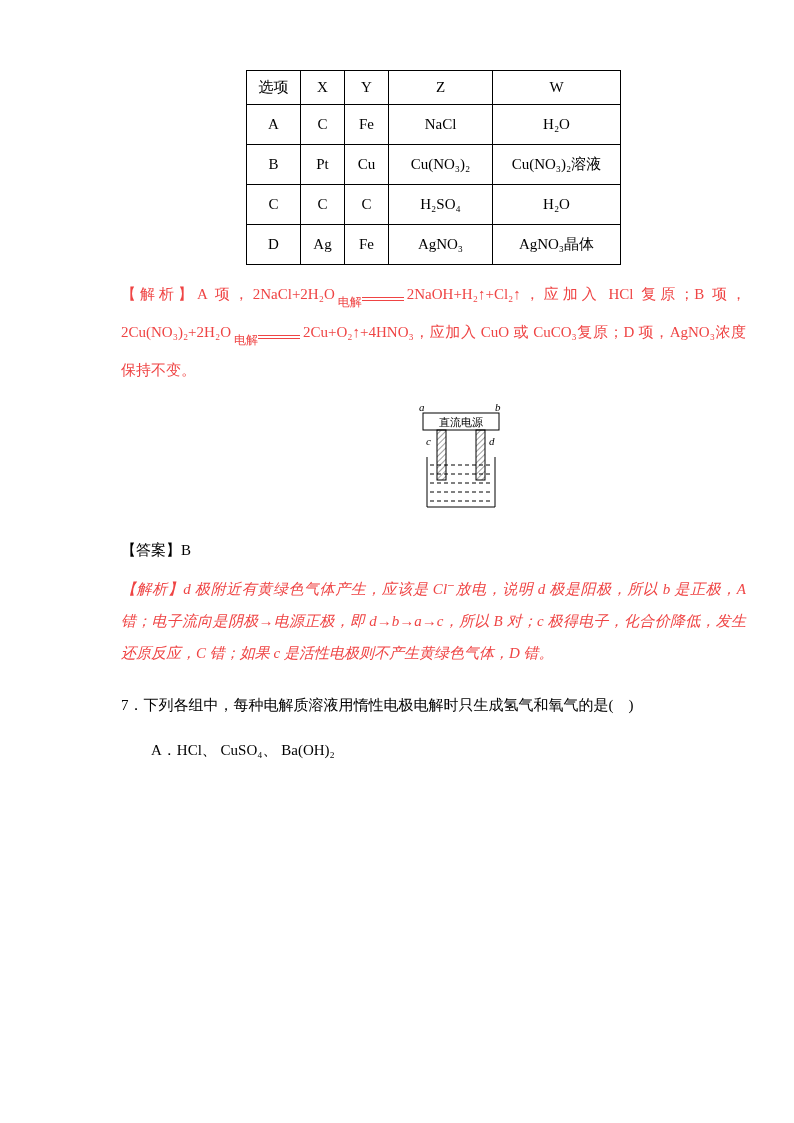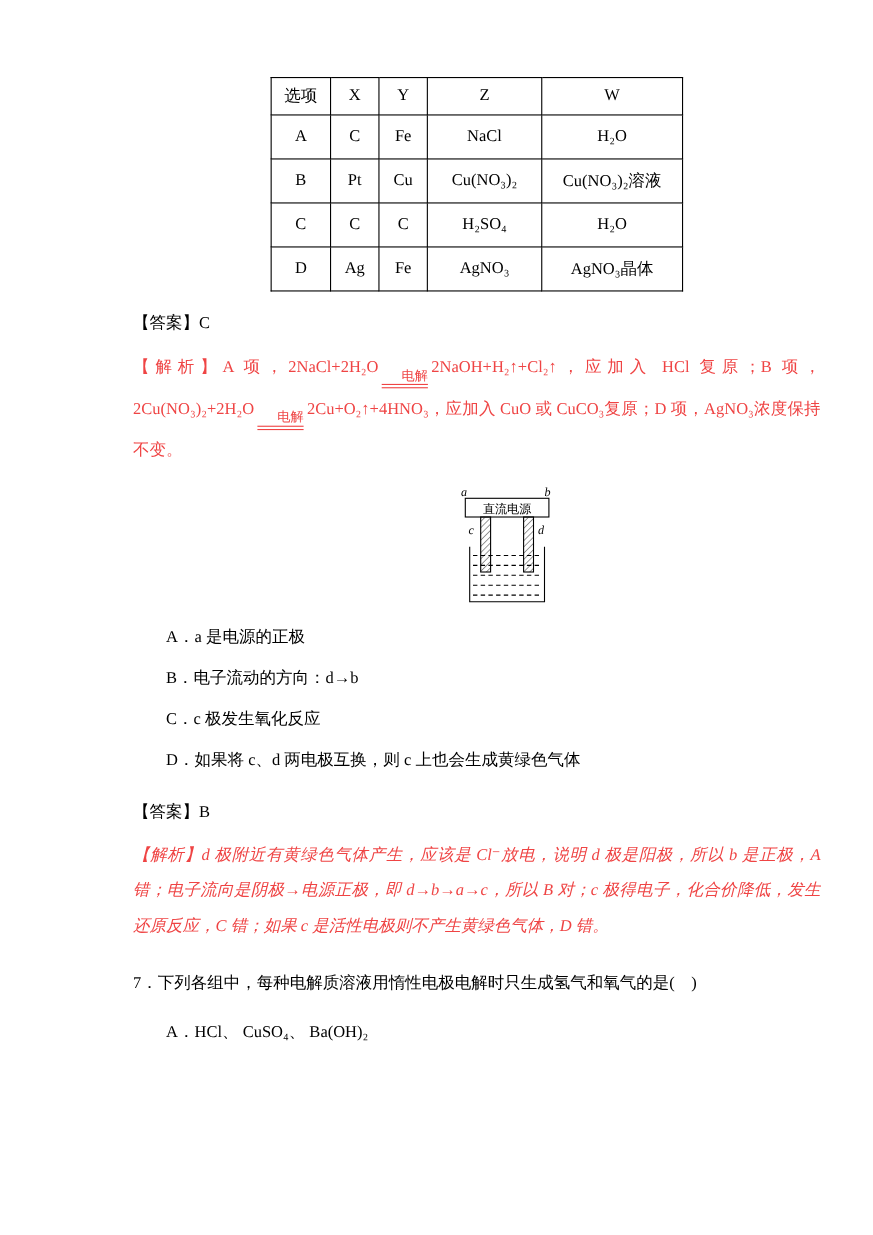--- a/index.html
+++ b/index.html
@@ -19,21 +19,21 @@
   }
   .opt-table th { height:34px; }
   .opt-table td { height:40px; }
   .c0{width:54px;} .c1{width:44px;} .c2{width:44px;} .c3{width:104px;} .c4{width:128px;}
 
   .ans { margin:18px 0 0 0; line-height:22px; }
   .ana { margin:10px 0 0 0; line-height:38px; text-align:justify; }
   .red { color:#ef4444; }
 
   
-  .rxn { display:inline-flex; flex-direction:column; align-items:flex-end; vertical-align:-7px; margin:0 3px; }
+  .rxn { display:inline-flex; align-items:flex-start; vertical-align:-7px; margin:0 3px; }
   .rxn-label { font-size:12px; line-height:13px; }
   .rxn-line { width:42px; height:4px; border-top:1px solid currentColor; border-bottom:1px solid currentColor; margin-top:1px; }
 
   .stem { margin:22px 0 0 0; line-height:34px; text-align:justify; }
   .stem .indent { margin-left:2em; }
 
   .diagram-wrap { margin:12px 0 16px 292px; width:96px; height:112px; }
   .diagram-wrap svg { display:block; }
   .diagram-wrap text { font-family:"Liberation Serif","DejaVu Serif",serif; }
   .diag-letter { font-style:italic; font-size:11px; }
@@ -89,21 +89,20 @@
       <tr>
         <td>D</td>
         <td>Ag</td>
         <td>Fe</td>
         <td>AgNO₃</td>
         <td>AgNO₃晶体</td>
       </tr>
     </tbody>
       </table>
 
-    <p class="ans"><span>【答案】</span><span>C</span></p>
 
     <p class="ana red"><span>【解析】</span><span>A 项，2NaCl+2H₂O</span><span class="rxn">
           <span class="rxn-label">电解</span>
           <span class="rxn-line"></span>
         </span><span>2NaOH+H₂↑+Cl₂↑，应加入 HCl 复原；B 项，2Cu(NO₃)₂+2H₂O</span><span class="rxn">
           <span class="rxn-label">电解</span>
           <span class="rxn-line"></span>
         </span><span>2Cu+O₂↑+4HNO₃，应加入 CuO 或 CuCO₃复原；D 项，AgNO₃浓度保持不变。</span></p>
 
 
@@ -124,26 +123,20 @@
         <text class="diag-letter" x="76" y="44">d</text>
         <path d="M14,56 L14,106 L82,106 L82,56" fill="none" stroke="#000"></path>
         <line x1="17" y1="64" x2="79" y2="64" stroke="#000" stroke-dasharray="4,3"></line>
         <line x1="17" y1="73" x2="79" y2="73" stroke="#000" stroke-dasharray="4,3"></line>
         <line x1="17" y1="82" x2="79" y2="82" stroke="#000" stroke-dasharray="4,3"></line>
         <line x1="17" y1="91" x2="79" y2="91" stroke="#000" stroke-dasharray="4,3"></line>
         <line x1="17" y1="100" x2="79" y2="100" stroke="#000" stroke-dasharray="4,3"></line>
       </svg>
     </div>
 
-    <div class="options">
-      <p class="opt">A．a 是电源的正极</p>
-      <p class="opt">B．电子流动的方向：d→b</p>
-      <p class="opt">C．c 极发生氧化反应</p>
-      <p class="opt">D．如果将 c、d 两电极互换，则 c 上也会生成黄绿色气体</p>
-    </div>
 
     <p class="ans-b"><span>【答案】</span><span>B</span></p>
 
     <p class="ana-b red"><span>【解析】</span><span>d 极附近有黄绿色气体产生，应该是 Cl⁻放电，说明 d 极是阳极，所以 b 是正极，A 错；电子流向是阴极→电源正极，即 d→b→a→c，所以 B 对；c 极得电子，化合价降低，发生还原反应，C 错；如果 c 是活性电极则不产生黄绿色气体，D 错。</span></p>
 
     <p class="stem7">7．下列各组中，每种电解质溶液用惰性电极电解时只生成氢气和氧气的是(　)</p>
 
     <div class="options7">
       <p class="opt">A．HCl、 CuSO₄、 Ba(OH)₂</p>
     </div>

